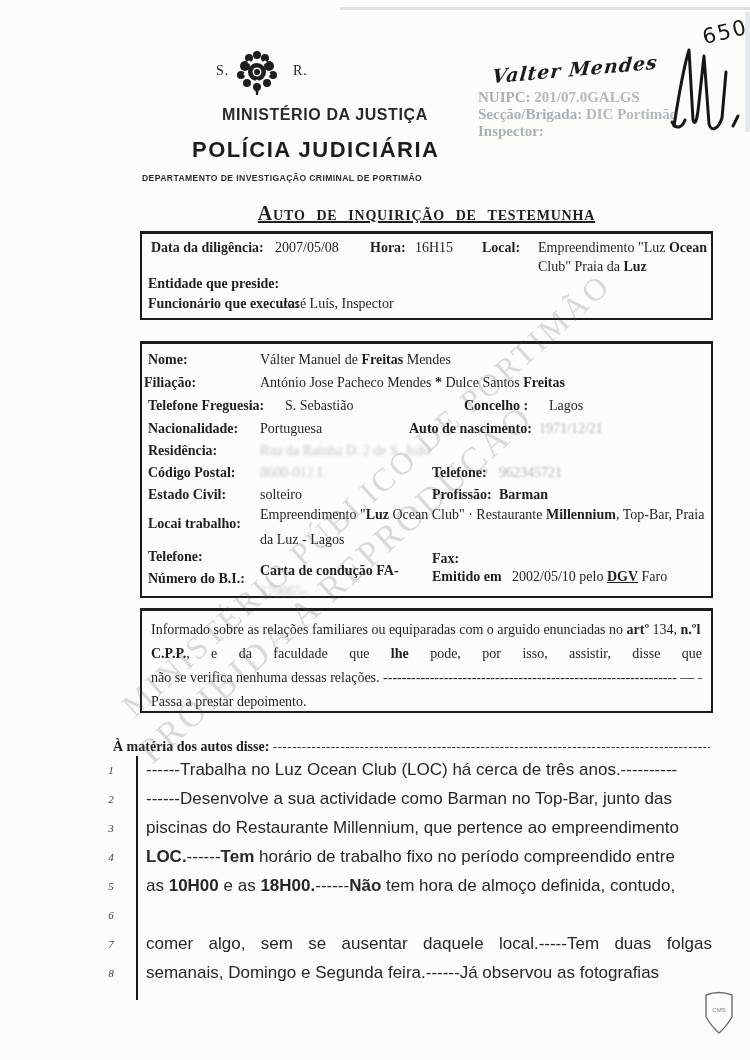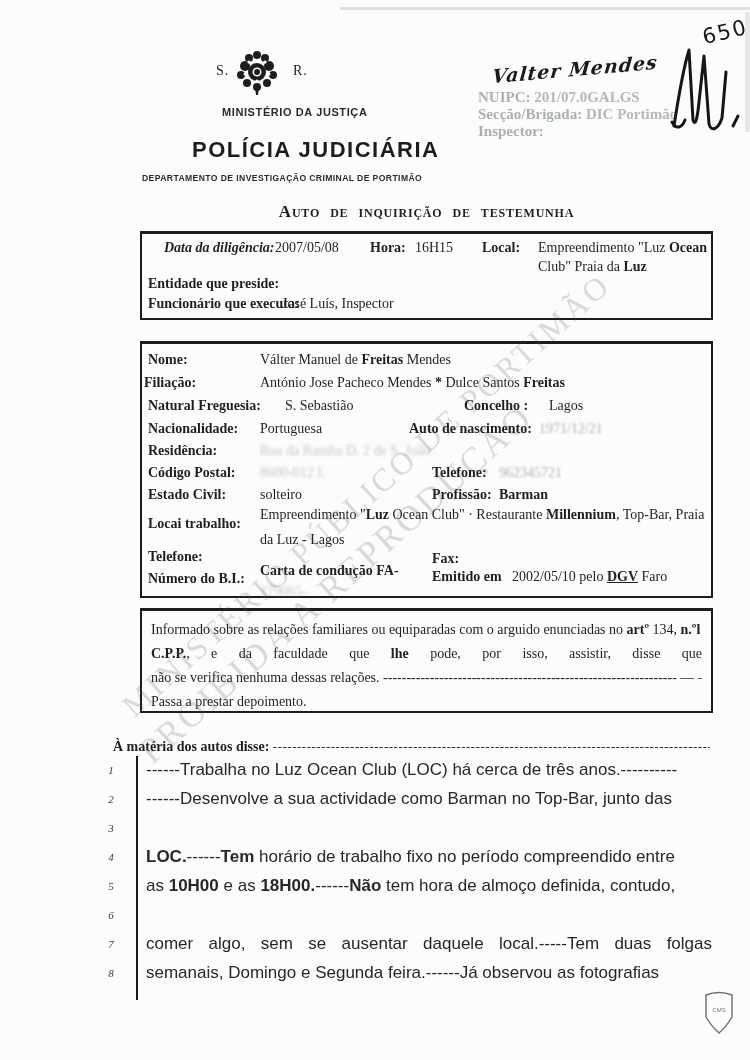--- a/index.html
+++ b/index.html
@@ -11,24 +11,24 @@
   .abs{position:absolute;}
   
   .scan-top{left:340px;top:7px;width:410px;height:3px;background:#d2d5d6;opacity:.7;}
   .scan-right{left:745px;top:12px;width:5px;height:120px;background:#dcdfe0;opacity:.7;}
   
   .punch{width:32px;height:32px;border-radius:50%;
     background:radial-gradient(circle at 45% 42%, #ecemee 0%, #e6e9e9 30%, #c6cccf 62%, rgba(198,204,207,0) 78%);
     background-color:transparent;filter:blur(.4px);}
   
   .initial{font-size:14px;letter-spacing:1px;}
-  .ministry{font-family:"Liberation Sans",sans-serif;font-weight:bold;font-size:11px;letter-spacing:.6px;color:#2a2a2a;}
+  .ministry{font-family:"Liberation Sans",sans-serif;font-weight:bold;font-size:16px;letter-spacing:.6px;color:#2a2a2a;}
   .police{font-family:"Liberation Sans",sans-serif;font-weight:bold;font-size:22px;letter-spacing:1.5px;color:#1c1c1c;}
   .dept{font-family:"Liberation Sans",sans-serif;font-weight:bold;font-size:8.6px;letter-spacing:.4px;color:#2a2a2a;}
-  .doc-title{font-weight:bold;font-size:17px;font-variant:small-caps;letter-spacing:.8px;word-spacing:5px;text-align:center;}
+  .doc-title{font-weight:bold;font-size:20px;font-variant:small-caps;letter-spacing:.8px;word-spacing:5px;text-align:center;text-decoration:underline;}
   
   .stamp{line-height:17px;font-size:15px;font-weight:bold;white-space:nowrap;}
   .stamp .lab{color:#a9b0b4;}
   .stamp .va{color:#b3b9bc;font-weight:bold;}
   
   .hand-name{font-family:"DejaVu Serif",serif;font-style:italic;font-weight:bold;font-size:19px;
     transform:rotate(-5deg) skewX(-10deg);color:#1b1b1b;letter-spacing:1px;white-space:nowrap;}
   .hand-650{font-family:"DejaVu Sans",sans-serif;font-size:21px;transform:rotate(-14deg);color:#161616;letter-spacing:2px;}
   
   .box{border:2px solid #1c1c1c;border-top-width:3px;background:transparent;}
@@ -112,40 +112,40 @@
     <g fill="none" stroke="#161616" stroke-width="3" stroke-linecap="round" stroke-linejoin="round">
       <path d="M6 84 C10 58 16 24 21 8 L25 78 C27 84 29 80 31 60 L36 14 L41 82 C43 90 50 88 54 76 L58 30"></path>
       <path d="M4 80 C8 88 14 86 17 78"></path>
       <path d="M65 84 L70 74"></path>
     </g>
   </svg>
 
   <div class="abs doc-title" style="left:140px;top:202px;width:573px;">Auto de inquirição de testemunha</div>
 
   <div class="abs box" style="left:140px;top:231px;width:569px;height:84px;">
-    <span class="abs lbl" style="left:22px;top:6px;font-style:italic;">Data da diligência:</span>
+    <span class="abs lbl" style="left:9px;top:6px;">Data da diligência:</span>
     <span class="abs val" style="left:133px;top:6px;">2007/05/08</span>
     <span class="abs lbl" style="left:228px;top:6px;">Hora:</span>
     <span class="abs val" style="left:273px;top:6px;">16H15</span>
     <span class="abs lbl" style="left:340px;top:6px;">Local:</span>
     <span class="abs val" style="left:396px;top:6px;"><span>Empreendimento "Luz </span><span style="font-weight: bold;">Ocean</span></span>
     <span class="abs val" style="left:396px;top:25px;"><span>Club"  Praia da </span><span style="font-weight: bold;">Luz</span></span>
     <span class="abs lbl" style="left:6px;top:42px;font-family:Liberation Serif, serif;">Entidade que preside:</span>
     <span class="abs lbl" style="left:6px;top:62px;text-align:center;">Funcionário que executa:</span>
     <span class="abs val" style="left:140px;top:62px;">José Luís, Inspector</span>
   </div>
 
   <div class="abs box" style="left:140px;top:341px;width:569px;height:252px;">
     <span class="abs lbl" style="left:6px;top:8px;">Nome:</span>
     <span class="abs val" style="left:118px;top:8px;"><span>Válter Manuel de </span><span style="font-weight: bold;">Freitas</span><span> Mendes</span></span>
 
     <span class="abs lbl" style="left:2px;top:31px;">Filiação:</span>
     <span class="abs val" style="left:118px;top:31px;"><span>António Jose Pacheco Mendes </span><span style="font-weight: bold;">*</span><span> Dulce Santos </span><span style="font-weight: bold;">Freitas</span></span>
 
-    <span class="abs lbl" style="left:6px;top:54px;">Natural Freguesia:</span>
+    <span class="abs lbl" style="left:6px;top:54px;">Telefone Freguesia:</span>
     <span class="abs val b" style="left:143px;top:54px;font-weight:normal;">S. Sebastião</span>
     <span class="abs lbl" style="left:322px;top:54px;">Concelho :</span>
     <span class="abs val" style="left:407px;top:54px;">Lagos</span>
 
     <span class="abs lbl" style="left:6px;top:77px;">Nacionalidade:</span>
     <span class="abs val" style="left:118px;top:77px;">Portuguesa</span>
     <span class="abs lbl" style="left:267px;top:77px;">Auto de nascimento:</span>
     <span class="abs val faded" style="left:397px;top:77px;">1971/12/21</span>
 
     <span class="abs lbl" style="left:6px;top:99px;">Residência:</span>
@@ -188,20 +188,21 @@
     <span class="stm-head">À matéria dos autos disse: </span><span class="stm-dash">--------------------------------------------------------------------------------------------------------------------------</span>
   </div>
 
   <div class="abs vrule" style="left:136px;top:756px;height:244px;"></div>
 
   <div class="abs linenum" style="left:103px;top:764px;">1</div>
   <div class="abs stm-line" style="left:146px;top:760px;"><span>------Trabalha no Luz Ocean Club (LOC) há cerca de três anos.----------</span></div>
   <div class="abs linenum" style="left:103px;top:793px;">2</div>
   <div class="abs stm-line" style="left:146px;top:789px;"><span>------Desenvolve a sua actividade como Barman no Top-Bar, junto das</span></div>
   <div class="abs linenum" style="left:103px;top:822px;">3</div>
+  <div class="abs stm-line" style="left:146px;top:818px;"><span>piscinas do Restaurante Millennium, que pertence ao empreendimento</span></div>
   <div class="abs linenum" style="left:103px;top:851px;">4</div>
   <div class="abs stm-line" style="left:146px;top:847px;"><span style="font-weight: bold;">LOC.</span><span>------</span><span style="font-weight: bold;">Tem</span><span> horário de trabalho fixo no período compreendido entre</span></div>
   <div class="abs linenum" style="left:103px;top:880px;">5</div>
   <div class="abs stm-line" style="left:146px;top:876px;"><span>as </span><span style="font-weight: bold;">10H00</span><span> e as </span><span style="font-weight: bold;">18H00.</span><span>------</span><span style="font-weight: bold;">Não</span><span> tem hora de almoço definida, contudo,</span></div>
   <div class="abs linenum" style="left:103px;top:909px;">6</div>
   <div class="abs linenum" style="left:103px;top:938px;">7</div>
   <div class="abs stm-line stm-just" style="left:146px;top:934px;"><span>comer algo, sem se ausentar daquele local.-----Tem duas folgas</span></div>
   <div class="abs linenum" style="left:103px;top:967px;">8</div>
   <div class="abs stm-line" style="left:146px;top:963px;"><span>semanais, Domingo e Segunda feira.------Já observou as fotografias</span></div>
 

